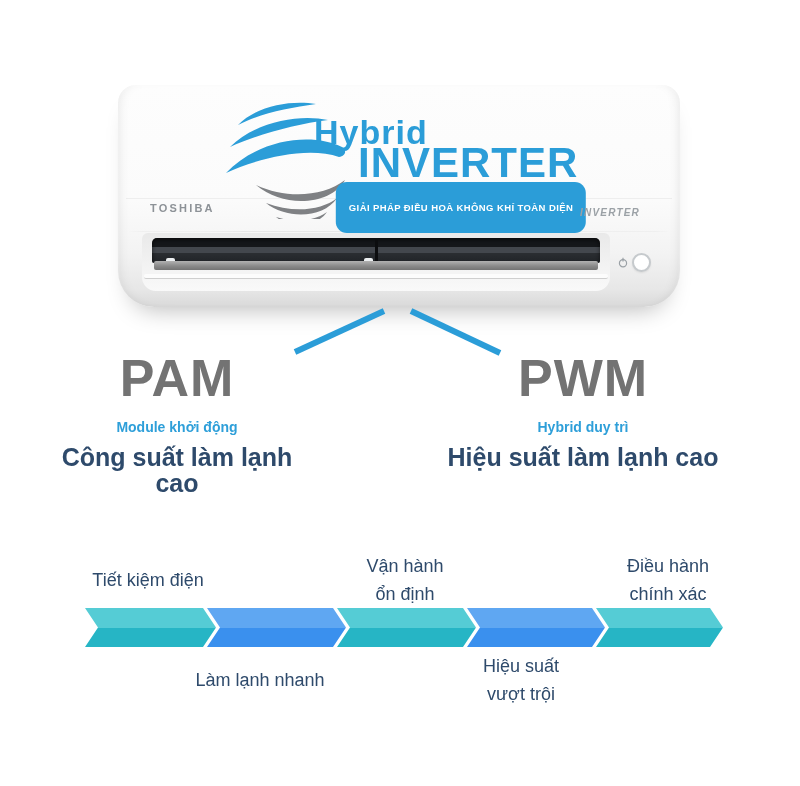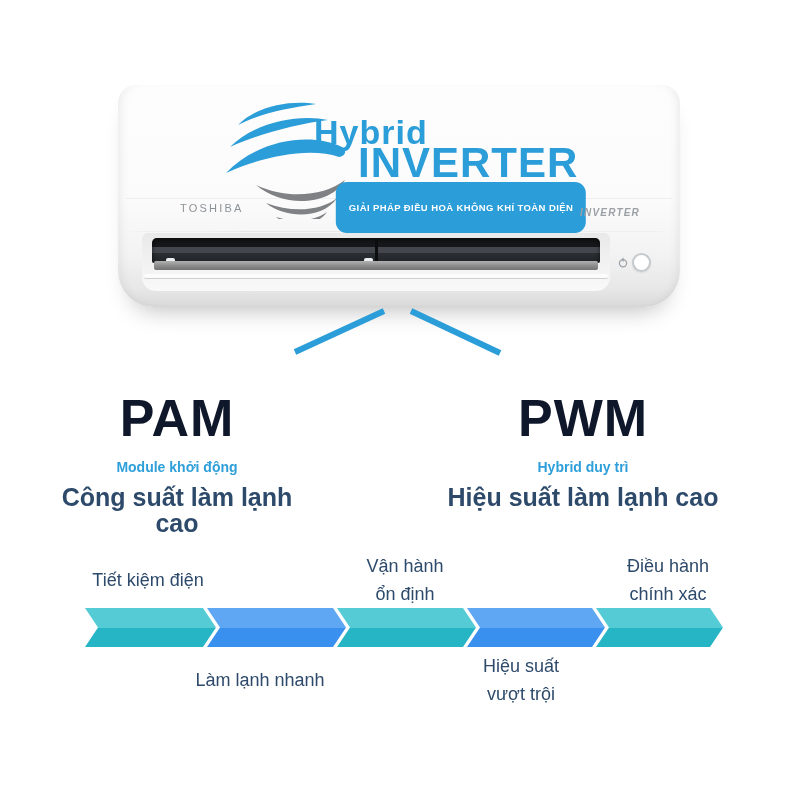--- a/index.html
+++ b/index.html
@@ -27,22 +27,22 @@
   .logo-inverter{
     position:absolute;left:240px;top:56px;font-size:42px;font-weight:800;line-height:44px;
     color:#2b9dd8;letter-spacing:1px;
   }
   .logo-tagline{
     position:absolute;left:343px;top:97px;transform:translateX(-50%);
     background:#2b9dd8;color:#ffffff;font-size:9.5px;font-weight:700;letter-spacing:.4px;
     padding:20px 13px;border-radius:11px;white-space:nowrap;
   }
   .brand{
-    position:absolute;left:32px;top:117px;font-size:11px;font-weight:400;
-    letter-spacing:2.2px;color:#8d9297;margin-left:30px;
+    position:absolute;left:32px;top:117px;font-size:11px;font-weight:700;
+    letter-spacing:2.2px;color:#8d9297;
   }
   .panel-label{
     position:absolute;right:40px;top:122px;font-size:10px;font-weight:700;font-style:italic;
     letter-spacing:1.2px;color:#9ba1a6;
   }
   .vent-recess{
     position:absolute;left:24px;top:148px;width:468px;height:58px;
     background:linear-gradient(180deg,#e9e9e9 0%,#f2f2f2 55%,#f9f9f9 100%);
     border-radius:6px 6px 14px 14px;
   }
@@ -66,21 +66,21 @@
   .indicator-button{
     position:absolute;left:514px;top:168px;width:15px;height:15px;border-radius:50%;
     border:2px solid #c6cacd;background:#ffffff;box-shadow:0 1px 2px rgba(0,0,0,.08);
   }
   
   .connector{position:absolute;left:290px;top:305px;}
   
   .module-block{position:absolute;text-align:center;}
   .module-pam{left:47px;top:352px;width:260px;}
   .module-pwm{left:443px;top:352px;width:280px;}
-  .module-title{font-size:52px;font-weight:800;line-height:52px;color:#0f172a;letter-spacing:1px;margin-top:40px;}
+  .module-title{font-size:52px;font-weight:800;line-height:52px;color:#737373;letter-spacing:1px;}
   .module-subtitle{margin-top:11px;font-size:14px;font-weight:600;color:#2e9fd9;line-height:24px;}
   .module-desc{margin-top:5px;font-size:25px;font-weight:700;color:#2e4a6b;line-height:26px;}
   
   .benefit-label{
     position:absolute;width:200px;height:56px;display:flex;align-items:center;justify-content:center;
     text-align:center;white-space:pre-line;font-size:18px;font-weight:500;color:#2e4a6b;line-height:28px;
   }
   .bl-0{left:48px;top:552px;}
   .bl-2{left:305px;top:552px;}
   .bl-4{left:568px;top:552px;}

